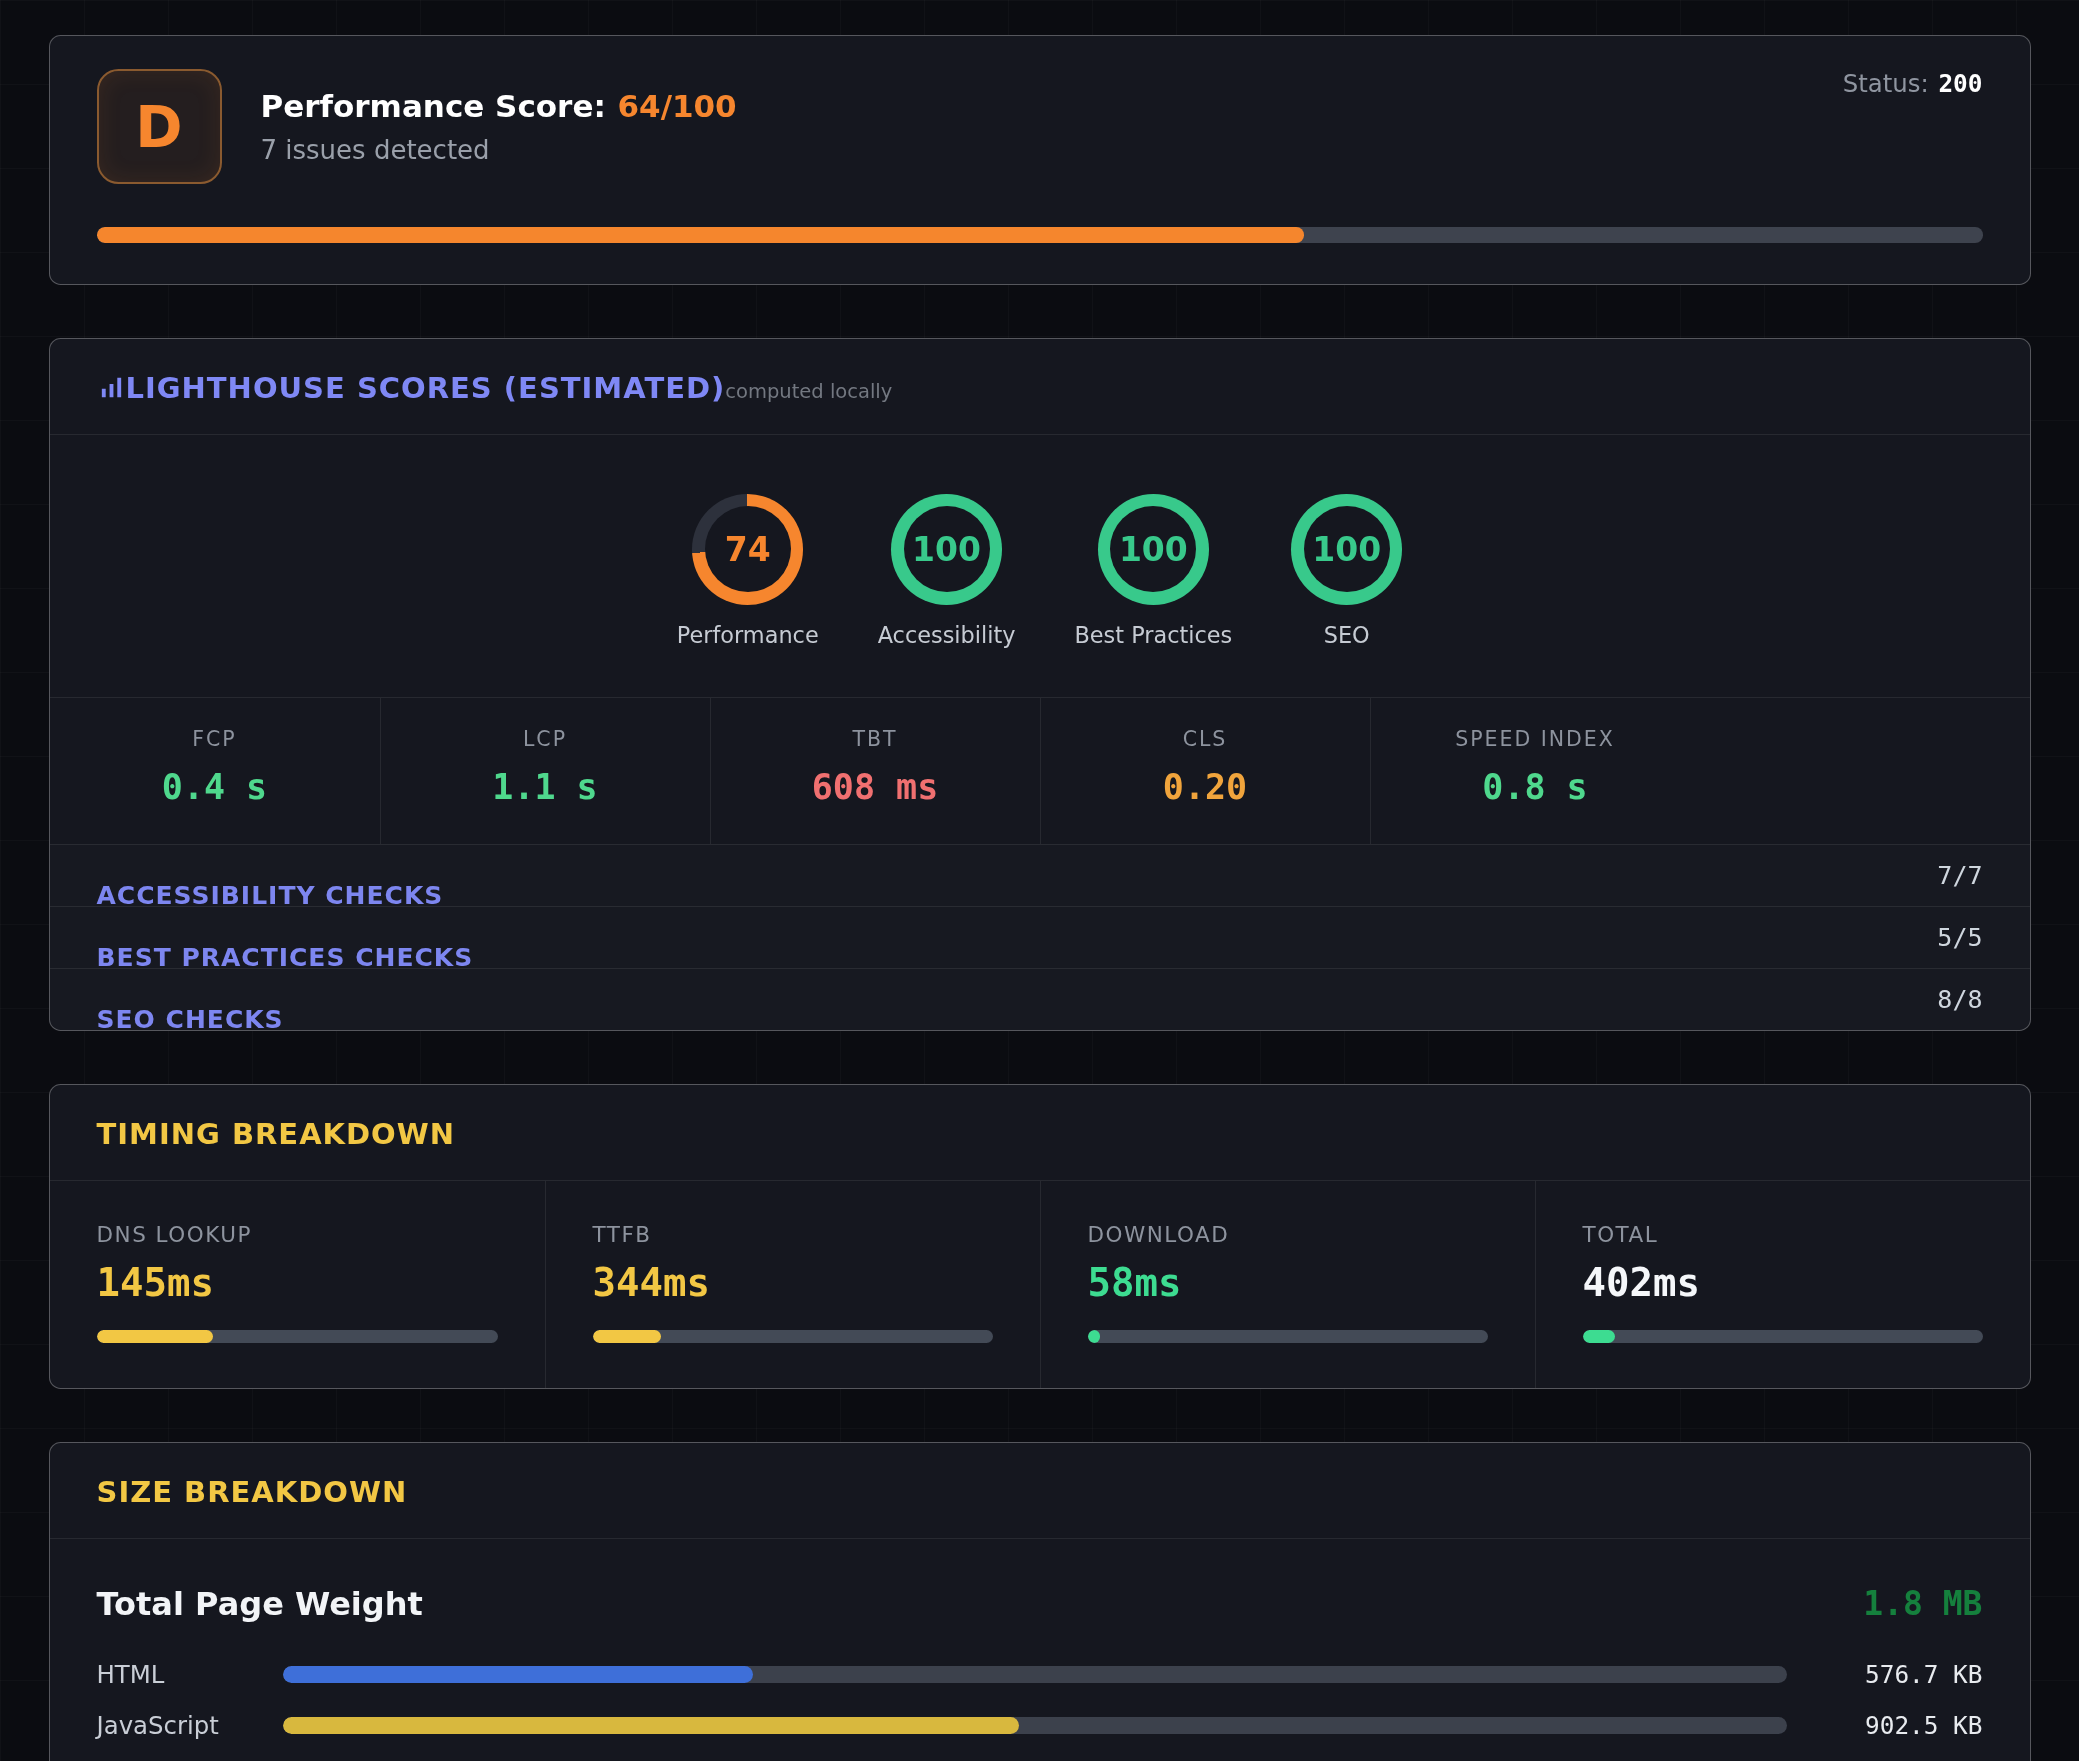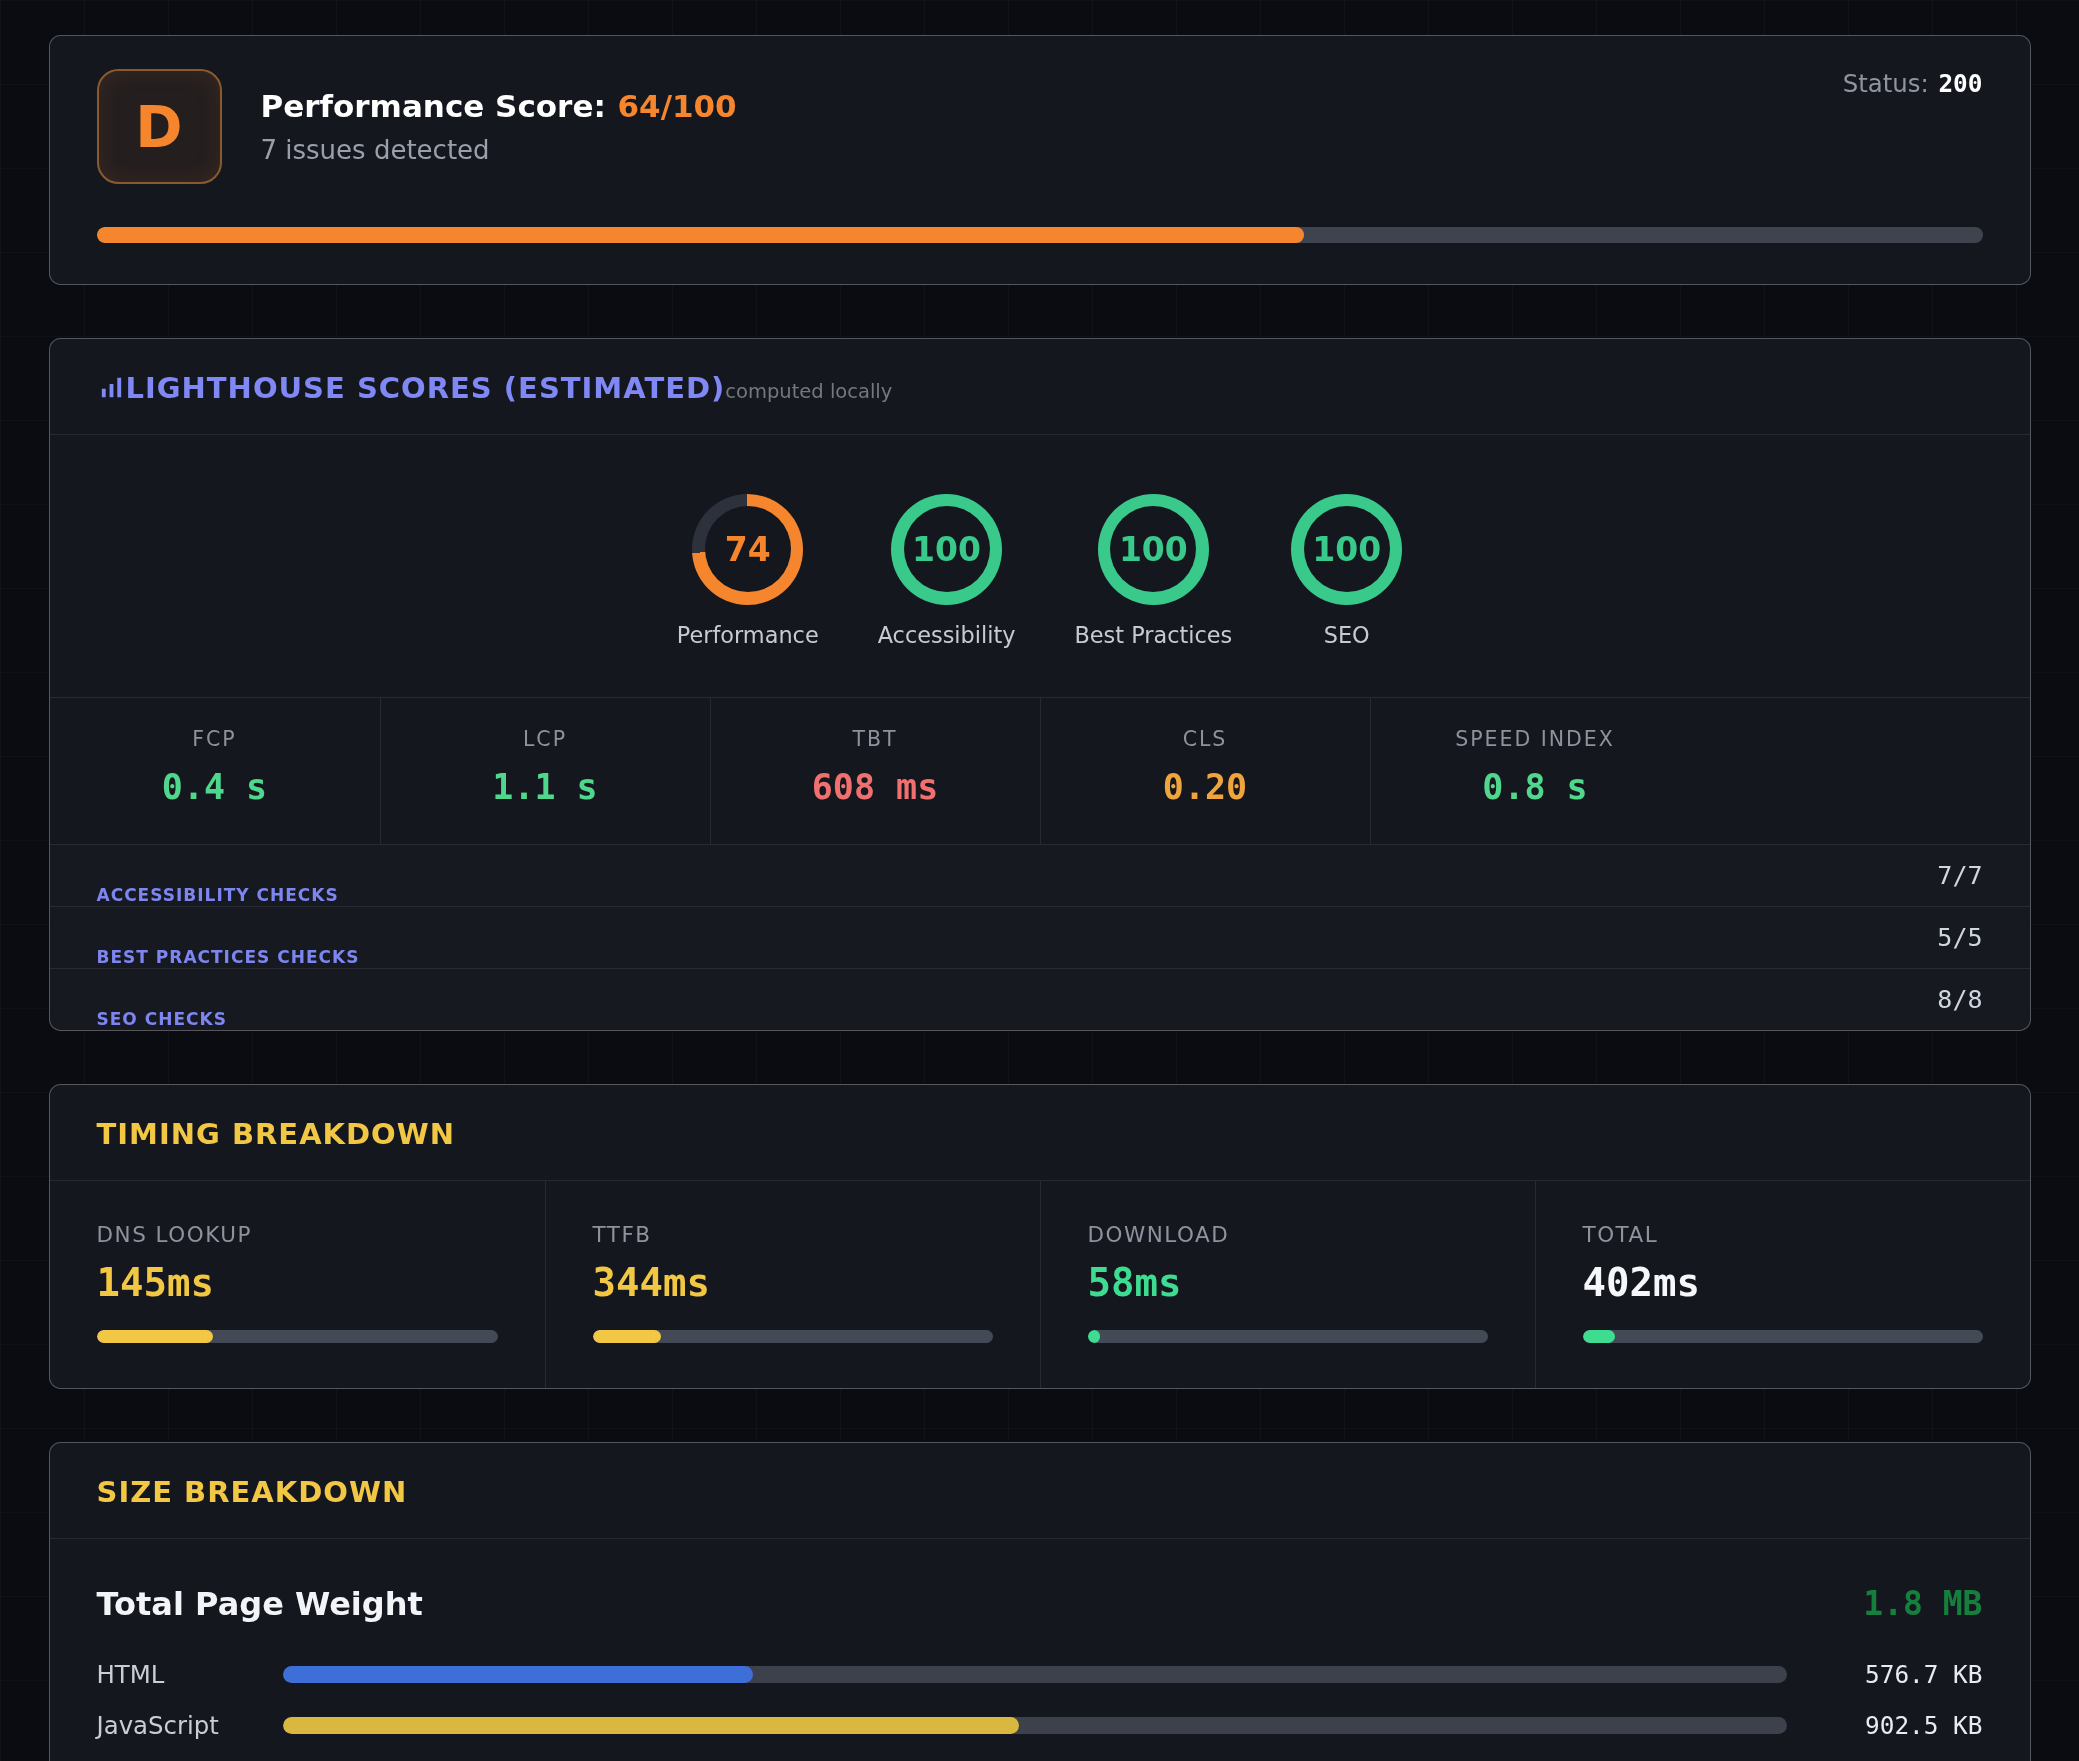--- a/index.html
+++ b/index.html
@@ -78,21 +78,21 @@
   .metric:first-child{ border-left:none; }
   .metric-label{ color:var(--muted); font-size:20.5px; letter-spacing:2px; }
   .metric-value{ font-family:var(--font-mono); font-weight:bold; font-size:35px; margin-top:15.6px; color:var(--mcolor); }
   
   .check-row{
     display:flex; justify-content:space-between; align-items:center;
     padding:0 47px; height:62px;
     border-top:1px solid var(--divider);
     background:rgba(255,255,255,0.012);
   }
-  .check-label{ color:#7d86f0; font-weight:bold; font-size:17px; letter-spacing:1px;margin-top:40px; }
+  .check-label{ color:#7d86f0; font-weight:bold; font-size:25px; letter-spacing:1px;margin-top:40px; }
   .check-value{ font-family:var(--font-mono); font-size:25px; color:#cfd6de; }
   
   .timing-grid{ display:grid; grid-template-columns:repeat(4,1fr); }
   .timing-cell{ padding:41px 47px 45px; border-left:1px solid var(--divider); }
   .timing-cell:first-child{ border-left:none; }
   .timing-label{ color:var(--muted); font-size:21.5px; letter-spacing:1.5px; }
   .timing-value{ font-family:var(--font-mono); font-weight:bold; font-size:39px; margin-top:13.7px; color:var(--tc); }
   .bar-track{ margin-top:25px; height:12.7px; border-radius:6.8px; background:#434a56; overflow:hidden; }
   .bar-fill{ height:100%; border-radius:6.8px; width:calc(var(--pct) * 1%); min-width:12.7px; background:var(--bc); }
   

